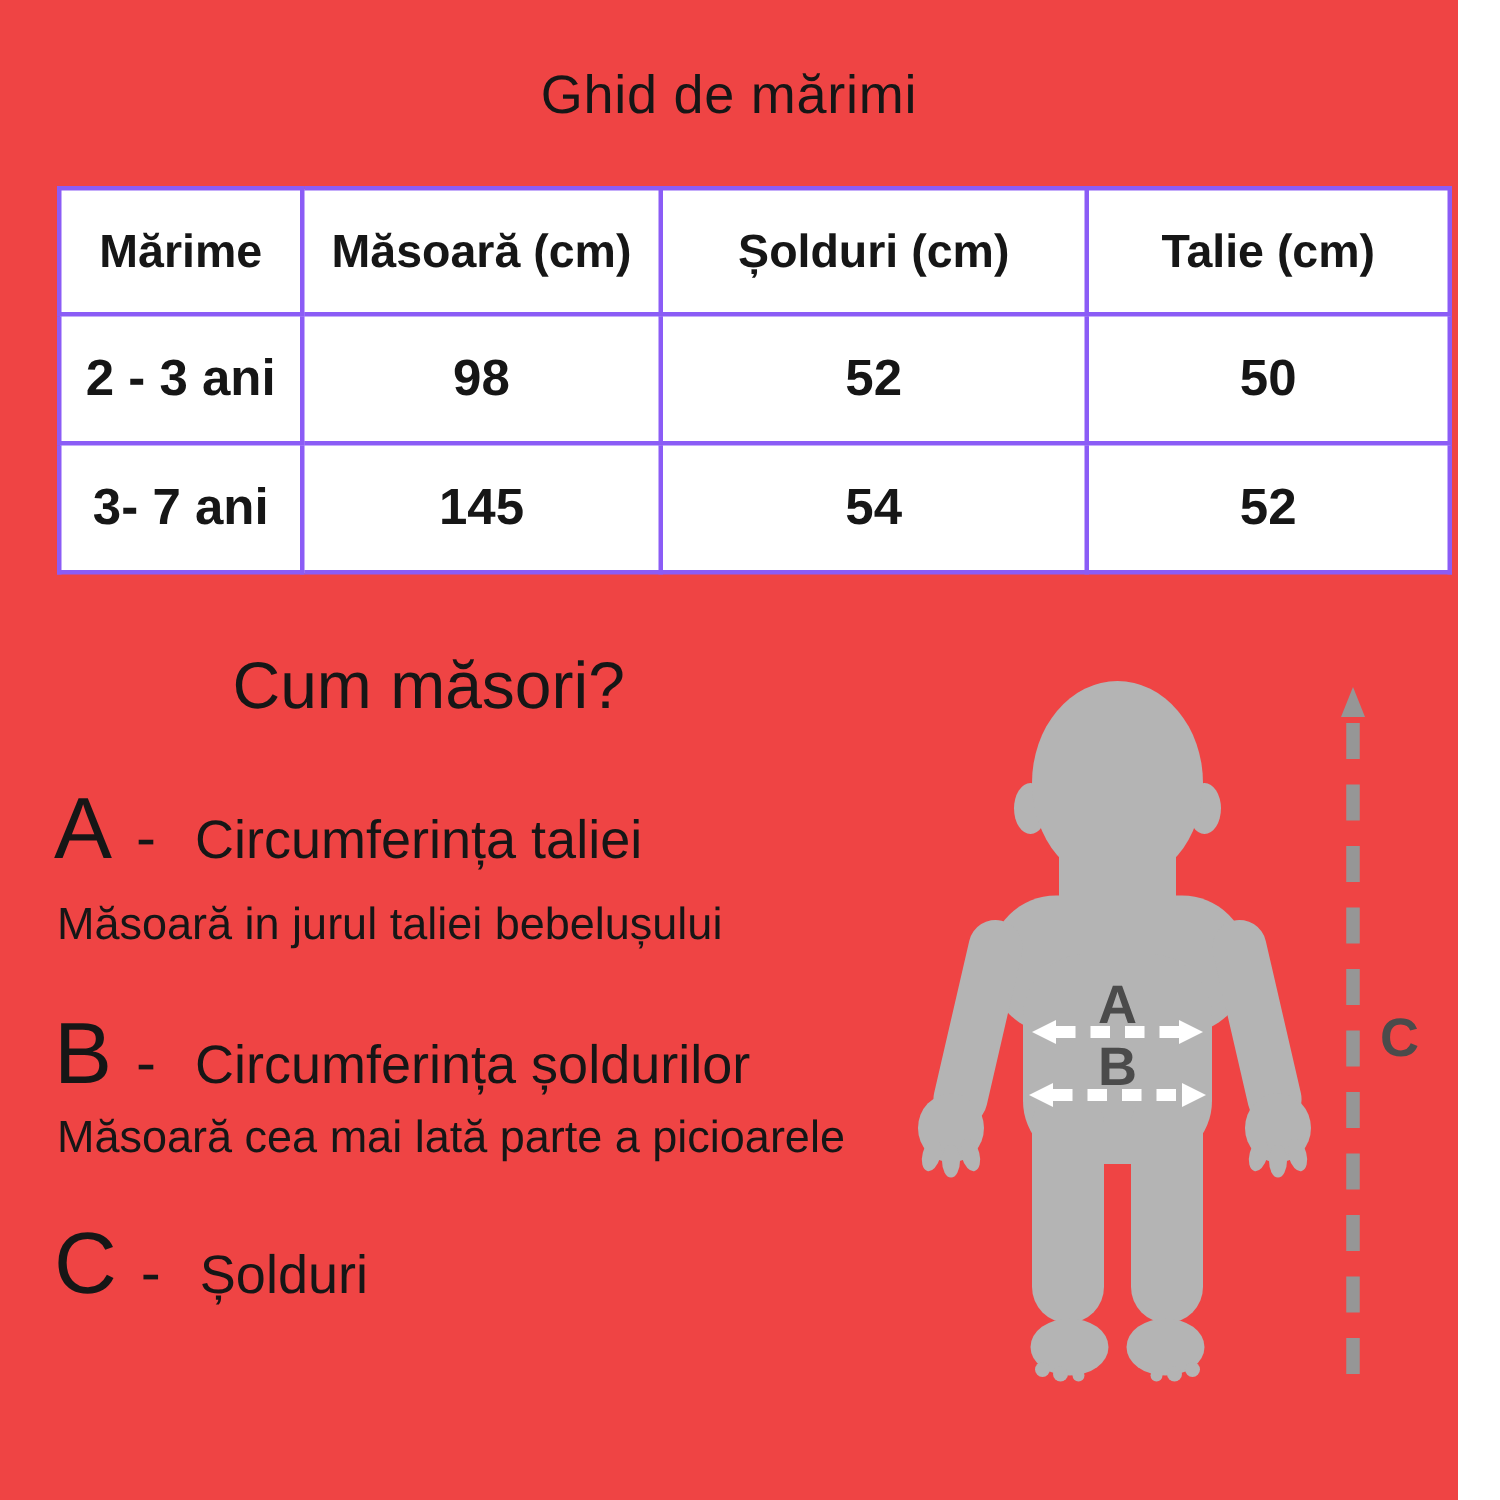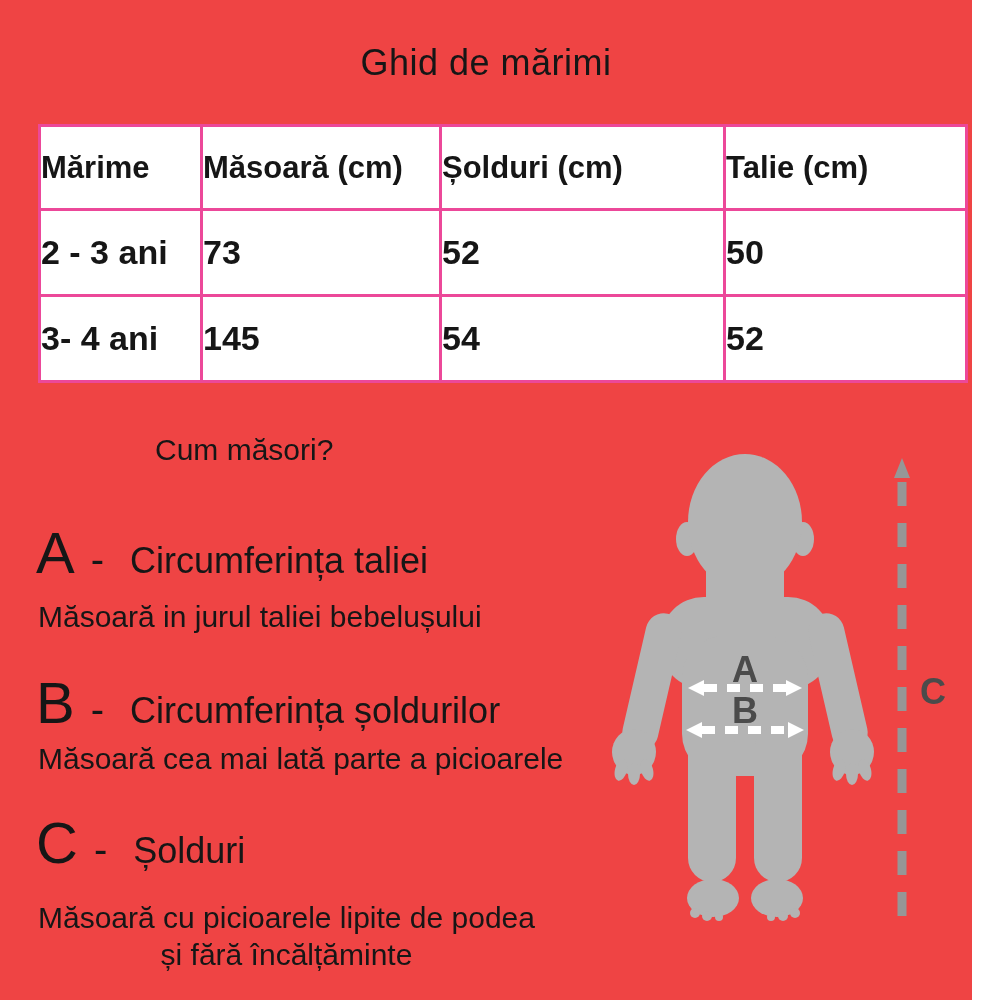--- a/index.html
+++ b/index.html
@@ -23,51 +23,50 @@
     letter-spacing: 0.5px;
   }
   table.size-table {
     position: absolute;
     left: 38px; top: 124px;
     width: 927px;
     border-collapse: collapse;
     table-layout: fixed;
   }
   .size-table th, .size-table td {
-    border: 3px solid #ec4899;
-    text-align: left;
+    border: 3px solid #8b5cf6;
+    text-align: center;
     vertical-align: middle;
     padding: 0;
     background: #ffffff;
   }
   .size-table th { height: 84px; font-size: 31px; font-weight: 700; }
   .size-table td { height: 86px; font-size: 34px; font-weight: 700; }
   .measure-heading {
     position: absolute;
     left: 155px; top: 433px;
-    font-size: 30px;
+    font-size: 44px;
     font-weight: 400;
   }
   .item-row {
     position: absolute;
     left: 36px;
     display: flex;
     align-items: baseline;
     white-space: nowrap;
   }
   .item-row .letter { font-size: 58px; line-height: 1; font-weight: 400; }
   .item-row .dash   { font-size: 40px; margin: 0 26px 0 16px; font-weight: 400; }
   .item-row .label  { font-size: 36px; font-weight: 400; }
   .desc {
     position: absolute;
     left: 38px;
     font-size: 30px;
     line-height: 37px;
     white-space: pre-line;
-    text-align: center;
   }
   .row-a { top: 524px; }
   .desc-a { top: 598px; }
   .row-b { top: 674px; }
   .desc-b { top: 740px; }
   .row-c { top: 814px; }
   .desc-c { top: 899px; }
   .diagram {
     position: absolute;
     left: 600px; top: 445px;
@@ -97,26 +96,26 @@
       <tr>
         <th>Mărime</th>
         <th>Măsoară (cm)</th>
         <th>Șolduri (cm)</th>
         <th>Talie (cm)</th>
       </tr>
     </thead>
     <tbody>
       <tr>
         <td>2 - 3 ani</td>
-        <td>73</td>
+        <td>98</td>
         <td>52</td>
         <td>50</td>
       </tr>
       <tr>
-        <td>3- 4 ani</td>
+        <td>3- 7 ani</td>
         <td>145</td>
         <td>54</td>
         <td>52</td>
       </tr>
     </tbody>
   </table>
 
   <h2 class="measure-heading">Cum măsori?</h2>
 
   <div class="item-row row-a">
@@ -131,22 +130,20 @@
     <span class="dash">-</span>
     <span class="label">Circumferința șoldurilor</span>
   </div>
   <p class="desc desc-b">Măsoară cea mai lată parte a picioarele</p>
 
   <div class="item-row row-c">
     <span class="letter">C</span>
     <span class="dash">-</span>
     <span class="label">Șolduri</span>
   </div>
-  <p class="desc desc-c">Măsoară cu picioarele lipite de podea
-și fără încălțăminte</p>
 
   <svg class="diagram" width="400" height="490" viewBox="600 445 400 490" xmlns="http://www.w3.org/2000/svg">
 
     <g fill="#b4b4b4">
 
       <ellipse cx="687" cy="539" rx="11" ry="17"></ellipse>
       <ellipse cx="803" cy="539" rx="11" ry="17"></ellipse>
 
       <ellipse cx="745" cy="522" rx="57" ry="68"></ellipse>
 

